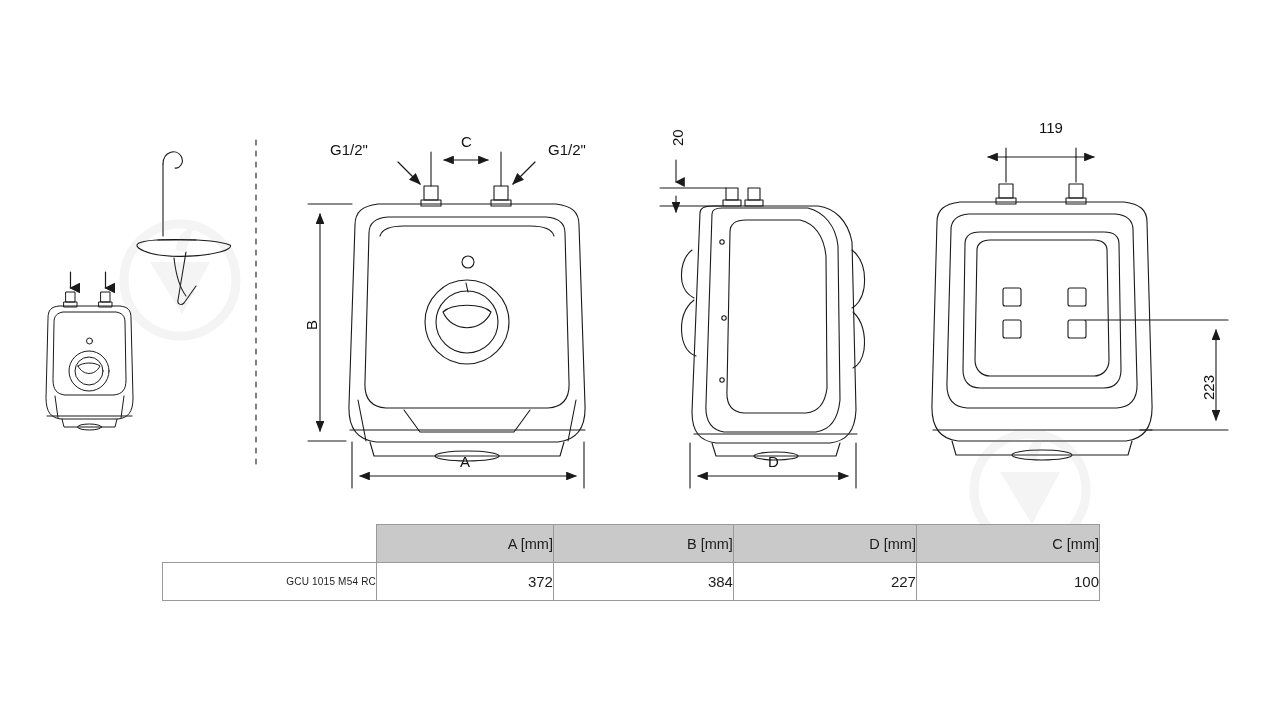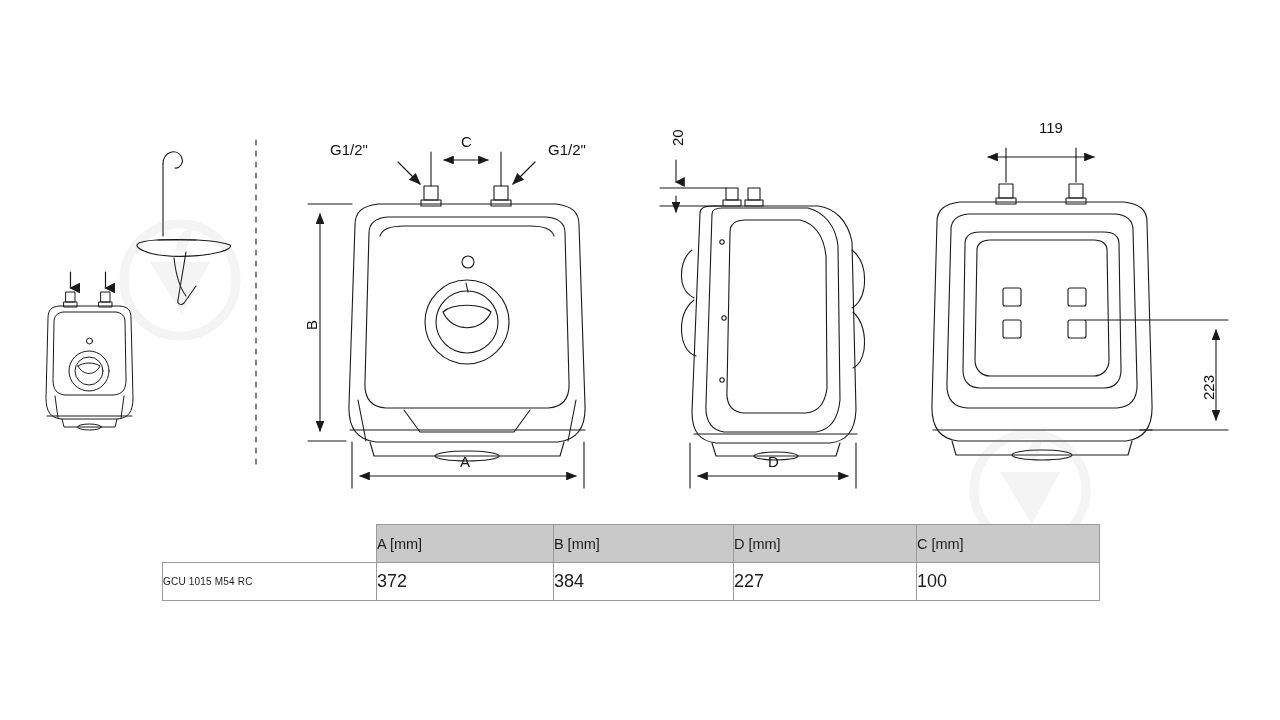--- a/index.html
+++ b/index.html
@@ -44,41 +44,41 @@
     left: 162px;
     top: 524px;
     width: 938px;
     border-collapse: collapse;
     font-size: 14px;
     color: #1c1c1c;
   }
   .spec-table th, .spec-table td {
     border: 1px solid #9a9a9a;
     height: 37px;
-    text-align: left;
+    text-align: right;
     font-weight: normal;
     padding: 0;
   }
   .spec-table thead th {
     background: #c9c9c9;
     font-size: 14.5px;
   }
   .spec-table thead th.corner {
     background: #ffffff;
     border-left: none;
     border-top: none;
     border-bottom: none;
   }
   .spec-table td.rowhead {
     width: 213px;
     font-size: 10px;
     letter-spacing: 0.2px;
   }
   .spec-table td.val {
-    font-size: 18px;
+    font-size: 15px;
   }
   
   .wm {
     position: absolute;
     opacity: 0.10;
     pointer-events: none;
   }
 </style>
 </head>
 <body>

